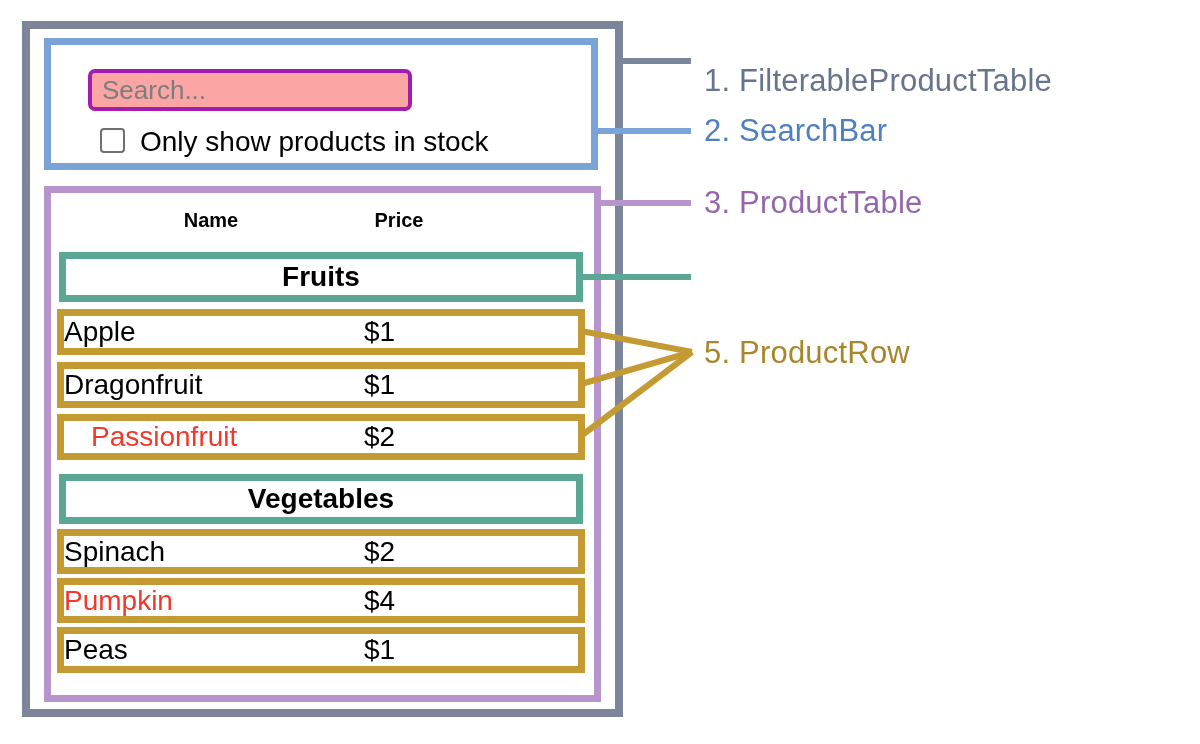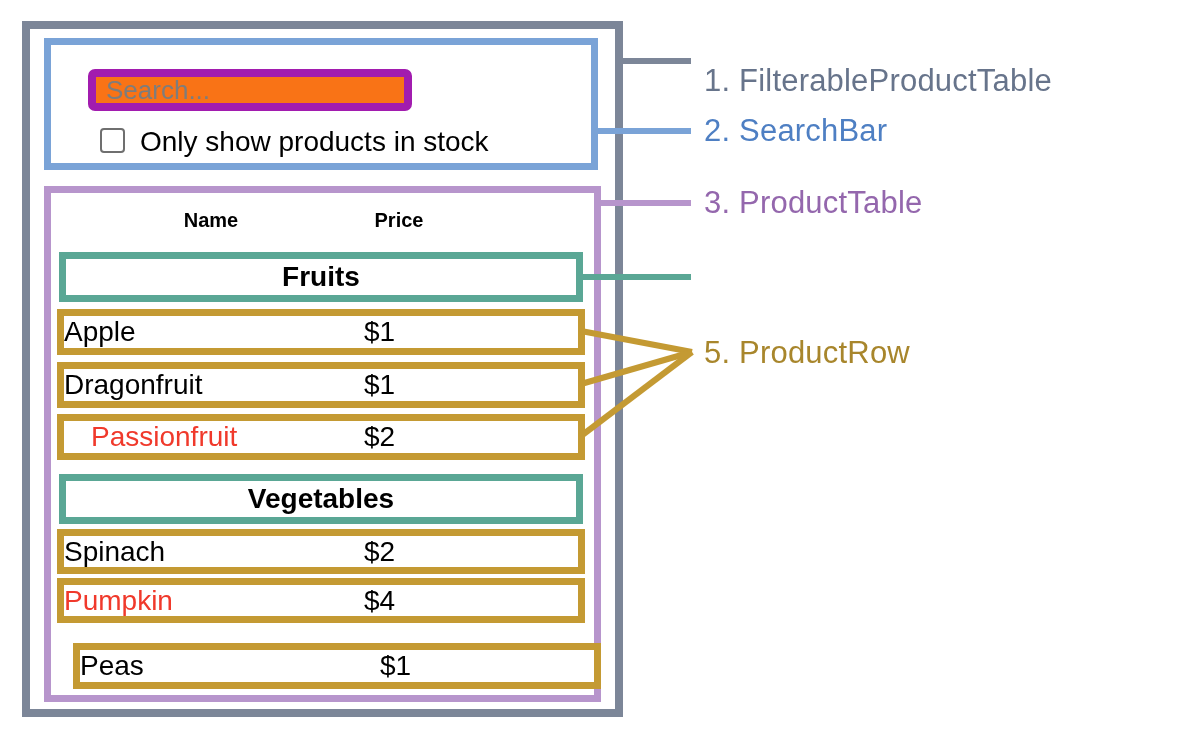--- a/index.html
+++ b/index.html
@@ -7,22 +7,22 @@
     position:relative;width:1200px;height:744px;background:#ffffff;
     font-family:"Liberation Sans",sans-serif;overflow:hidden;
   }
   .box{position:absolute;box-sizing:border-box;background:transparent;}
   .outer-box{left:22px;top:21px;width:601px;height:696px;border:8px solid #7c8698;}
   .searchbar-box{left:44px;top:38px;width:554px;height:132px;border:7px solid #7aa3d7;background:#ffffff;}
   .producttable-box{left:44px;top:186px;width:557px;height:516px;border:7px solid #b795cc;background:#ffffff;}
 
   .search-input{
     position:absolute;left:88px;top:69px;width:324px;height:42px;box-sizing:border-box;
-    border:8px solid #a21caf;border-radius:7px;font-family:"Liberation Sans",sans-serif;
-    font-size:26px;padding:6px 10px;color:#333;outline:none;background:#f97316;
+    border:4px solid #a21caf;border-radius:7px;font-family:"Liberation Sans",sans-serif;
+    font-size:26px;padding:6px 10px;color:#333;outline:none;background:#fca5a5;
   }
   .search-input::placeholder{color:#7d7d7d;}
   .checkbox{
     position:absolute;left:100px;top:128px;width:25px;height:25px;box-sizing:border-box;
     border:2px solid #6f6f6f;border-radius:4px;background:#fff;cursor:pointer;
   }
   .checkbox-label{
     position:absolute;left:140px;top:126px;height:32px;line-height:32px;
     font-size:28px;color:#000;white-space:nowrap;
   }
@@ -46,21 +46,21 @@
   }
   .product-row .price-cell{position:absolute;left:300px;}
 
   .cat-fruits{top:252px;}
   .row-apple{top:309px;}
   .row-dragonfruit{top:362px;}
   .row-passionfruit{top:414px;}
   .cat-vegetables{top:474px;}
   .row-spinach{top:529px;height:45px;}
   .row-pumpkin{top:578px;height:45px;}
-  .row-peas{top:643px;margin-left:16px;}
+  .row-peas{top:627px;}
 
   .overlay{position:absolute;left:0;top:0;width:1200px;height:744px;pointer-events:none;}
 
   .legend-label{
     position:absolute;left:704px;height:40px;line-height:40px;
     font-size:31px;font-weight:500;white-space:nowrap;letter-spacing:0.2px;
   }
   .legend-1{top:41px;margin-top:20px;}
   .legend-2{top:111px;}
   .legend-3{top:183px;}

